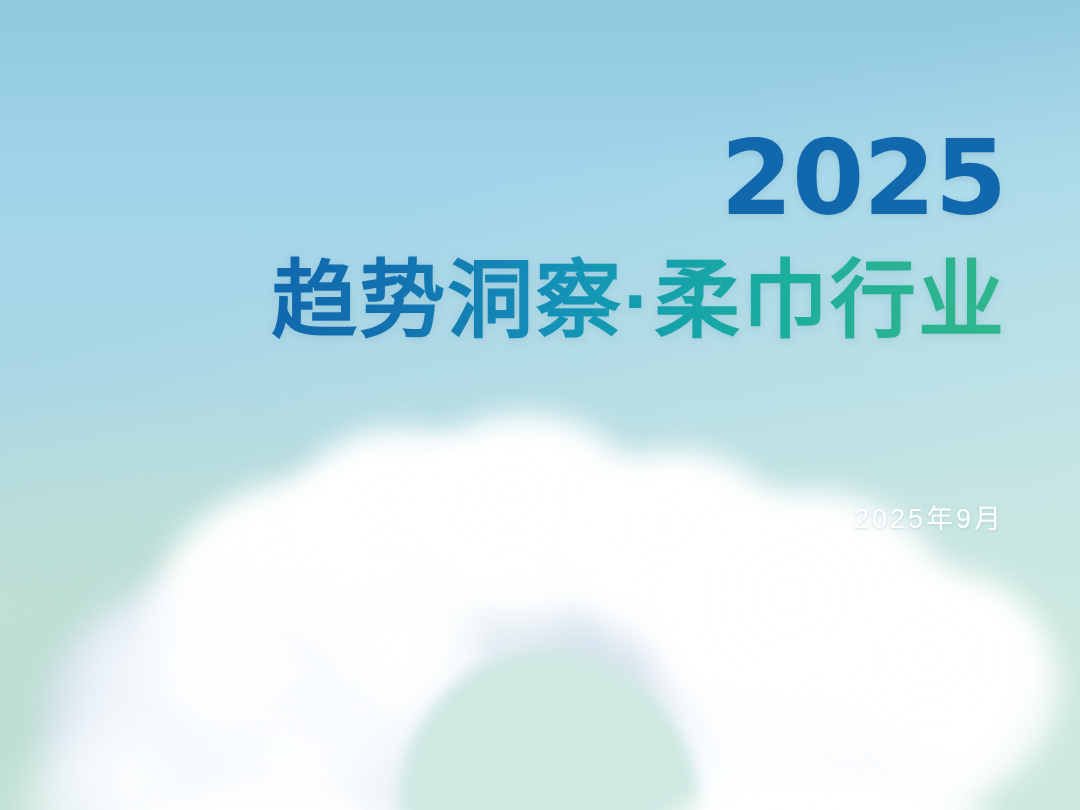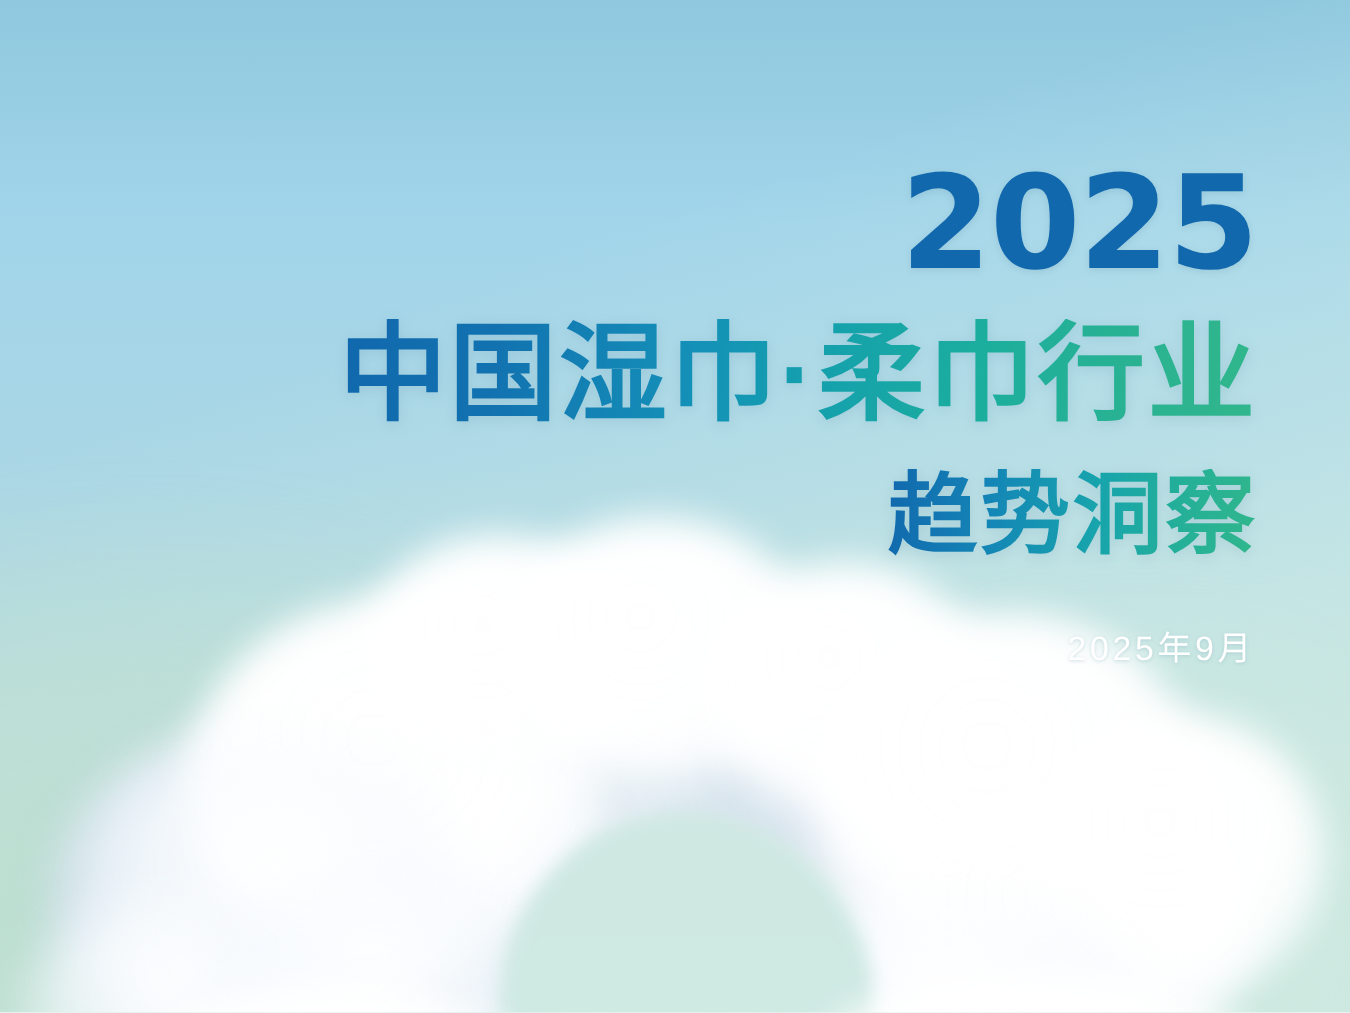--- a/index.html
+++ b/index.html
@@ -206,20 +206,19 @@
 
     <div class="arch"></div>
 
     <div class="puff lit" style="left:100px; top:370px; width:330px; height:160px;"></div>
     <div class="puff lit" style="left:640px; top:360px; width:380px; height:170px;"></div>
   </div>
 
   <div class="text-block">
     <div class="year">2025</div>
 
-    <div class="headline">中国湿巾·柔巾行业</div>
-
-    <div class="subhead">趋势洞察</div>
+    <div class="headline">趋势洞察·柔巾行业</div>
+
 
     <div class="date">2025年9月</div>
   </div>
 
 </div>
 
 </body></html>

